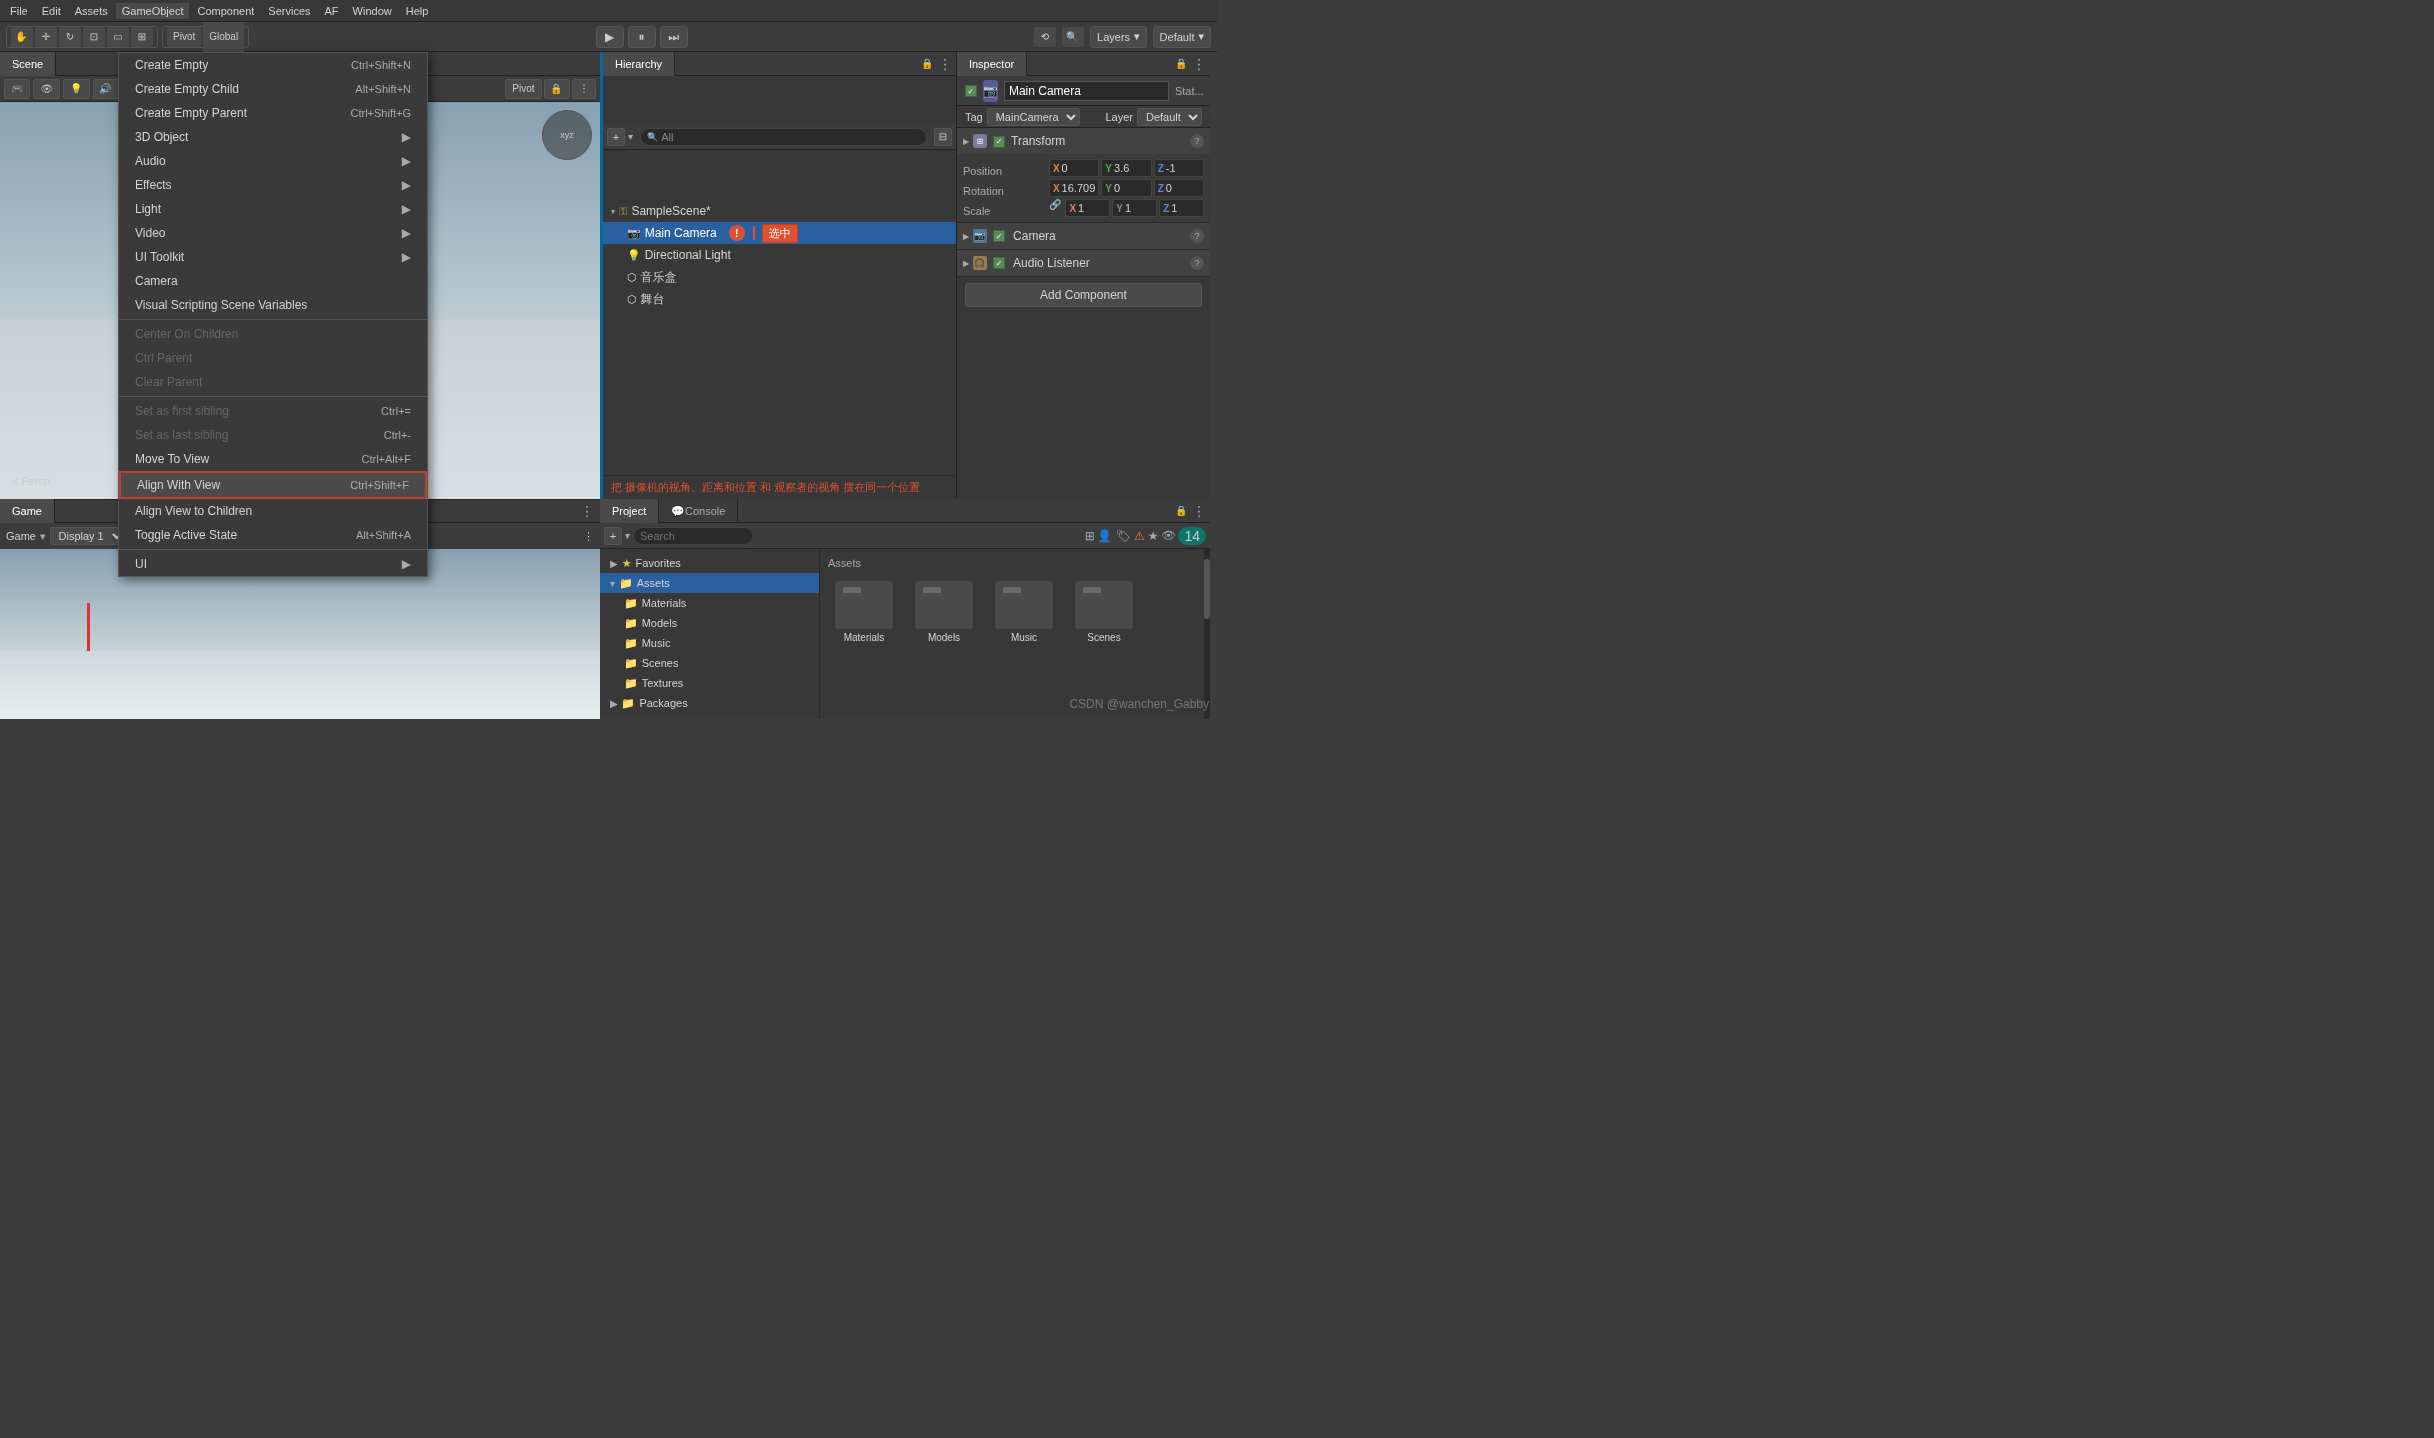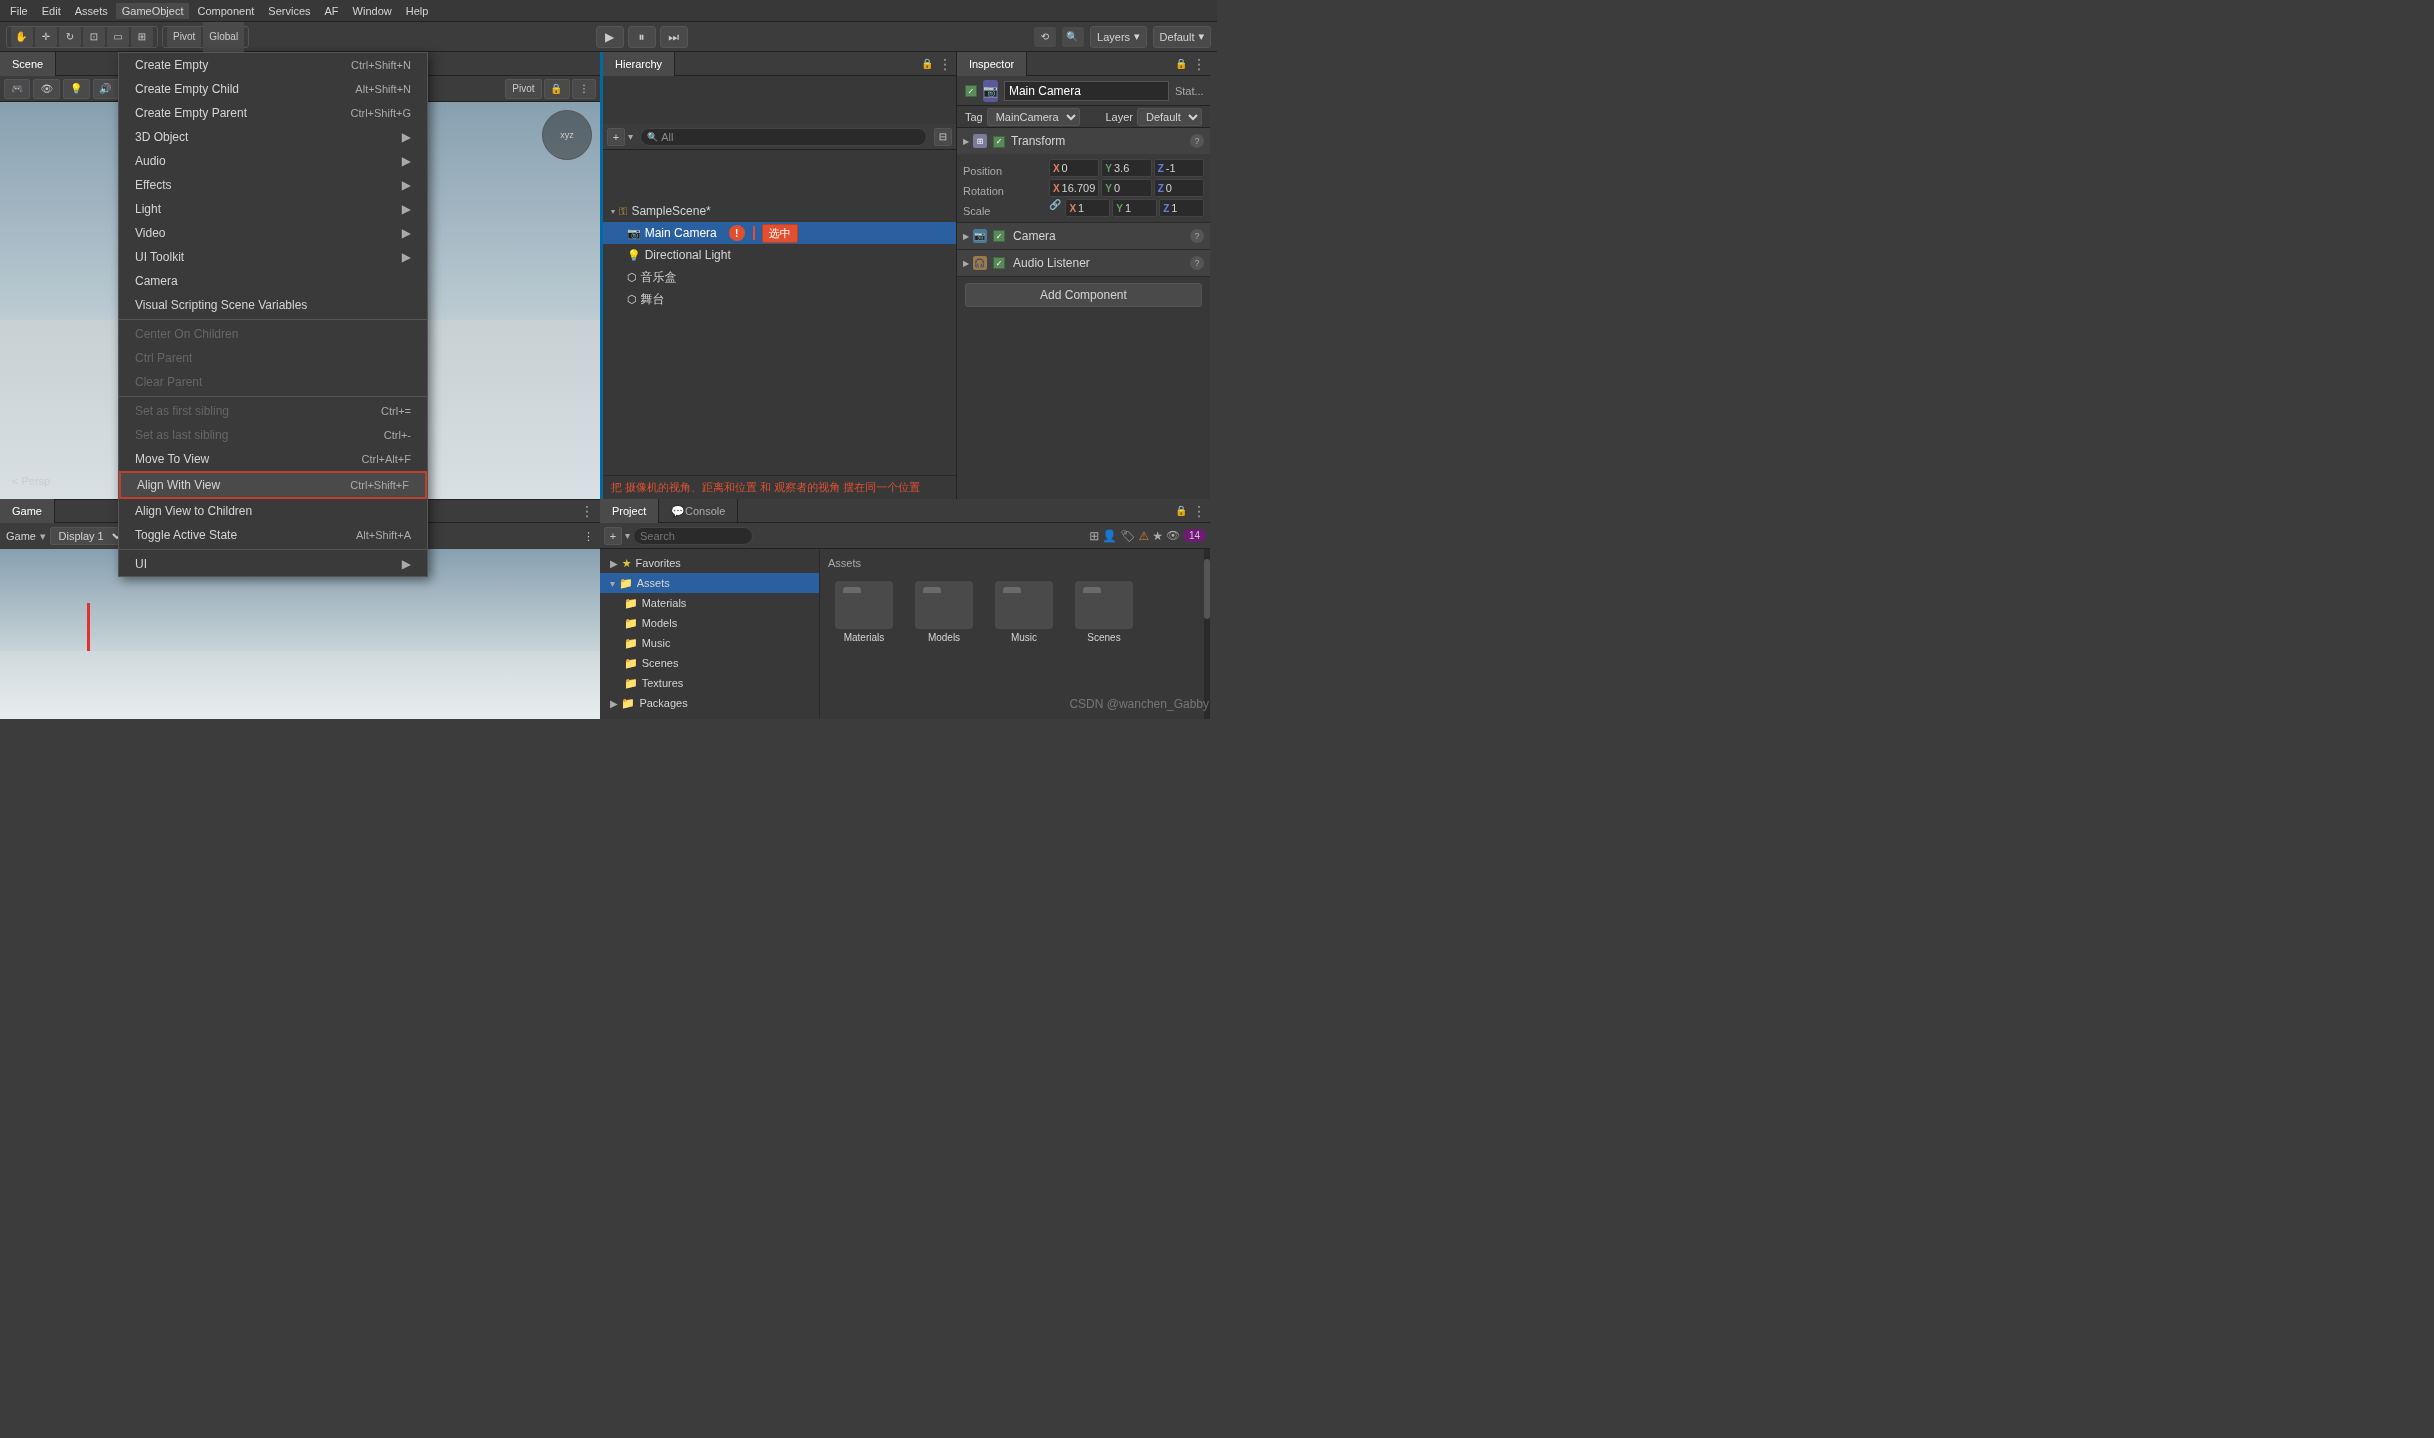--- a/index.html
+++ b/index.html
@@ -624,24 +624,24 @@
       font-size: 9px;
       color: #aaa;
       margin-left: auto;
       cursor: pointer;
     }
 
     .expand-arrow { color: #aaa; font-size: 8px; }
 
     .num-badge {
       margin-left: auto;
-      background: #701a75;
+      background: #0f766e;
       border-radius: 10px;
       padding: 1px 6px;
-      font-size: 10px;
+      font-size: 14px;
       color: #ccc;
     }
   </style>
 </head>
 <body>
 
 <div class="menu-bar">
   <span class="menu-item">File</span>
   <span class="menu-item">Edit</span>
   <span class="menu-item">Assets</span>

